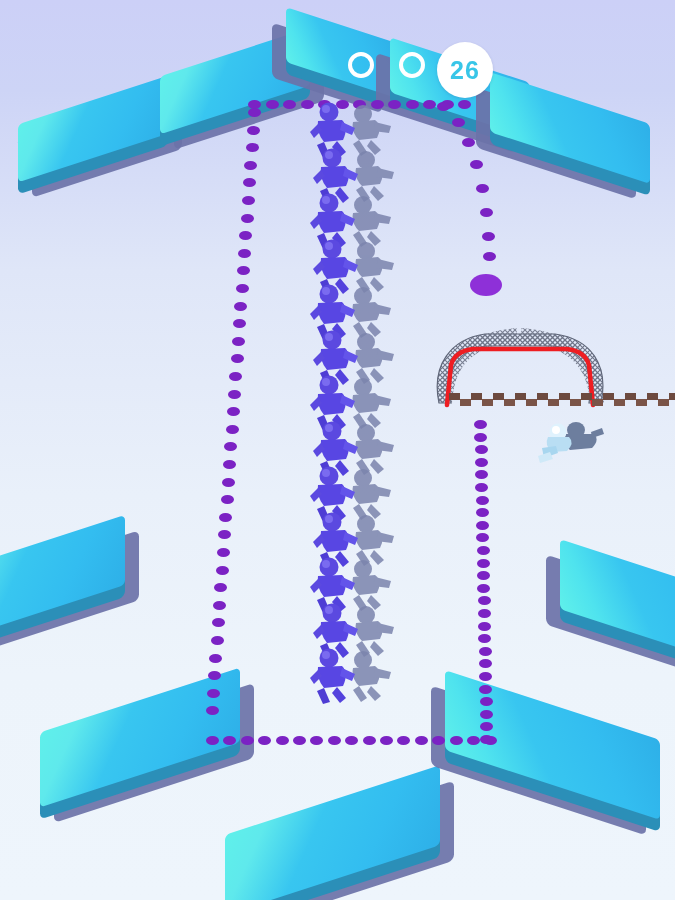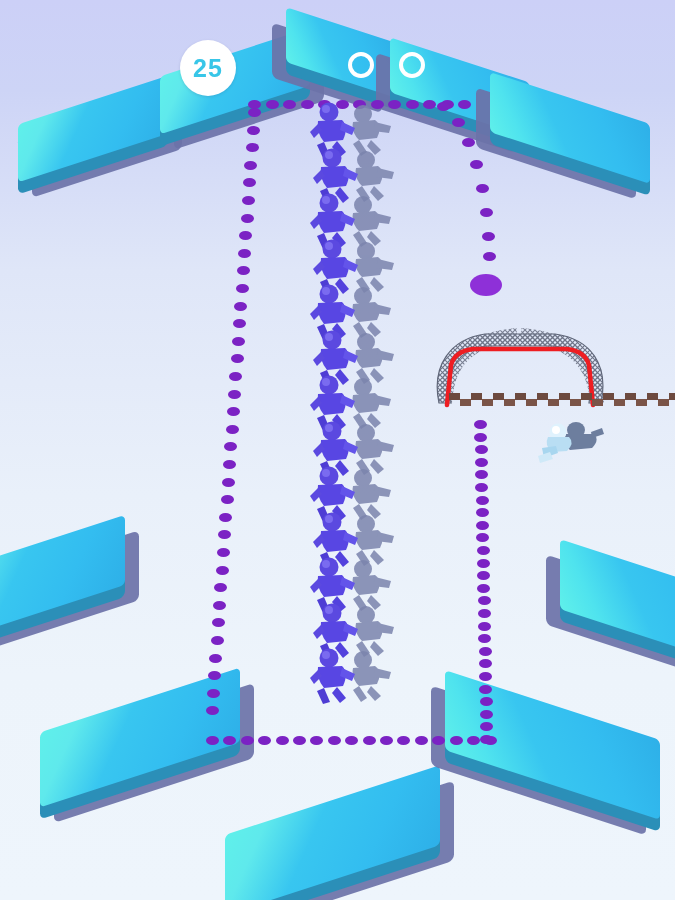--- a/index.html
+++ b/index.html
@@ -537,21 +537,21 @@
         <circle cx="21" cy="9" r="4" fill="#7a6bf0"></circle>
         <path d="M13 21 L37 20 Q44 27 38 40 L19 42 Q11 32 13 21 Z" fill="#5846e3"></path>
         <path d="M13 24 L5 32 L9 38 L17 30 Z" fill="#5b49e0"></path>
         <path d="M37 22 L50 28 L47 35 L35 30 Z" fill="#6354ea"></path>
         <path d="M19 42 L25 56 L18 58 L12 45 Z" fill="#4e3dd4"></path>
         <path d="M32 41 L41 52 L35 57 L27 47 Z" fill="#5342dd"></path>
       </g>
     </svg></div>
     </div>
 
-  <div class="badge num" style="left:180px; top:40px;">
-    <span>25</span>
-  </div>
 
   <div class="dotring" style="left:348px; top:52px;"></div>
   <div class="dotring" style="left:399px; top:52px;"></div>
 
+  <div class="badge num" style="left:437px; top:42px;">
+    <span>26</span>
+  </div>
 
 </div>
 
 </body></html>

